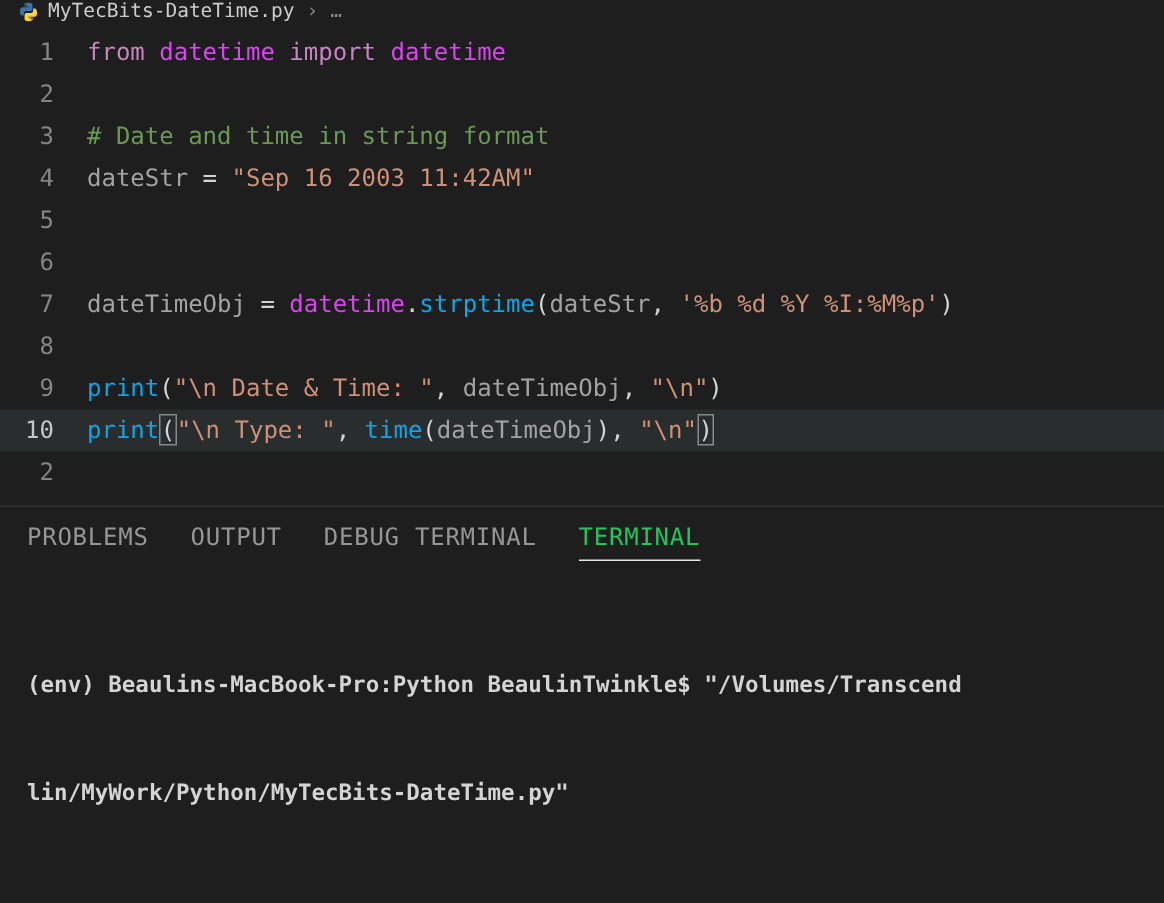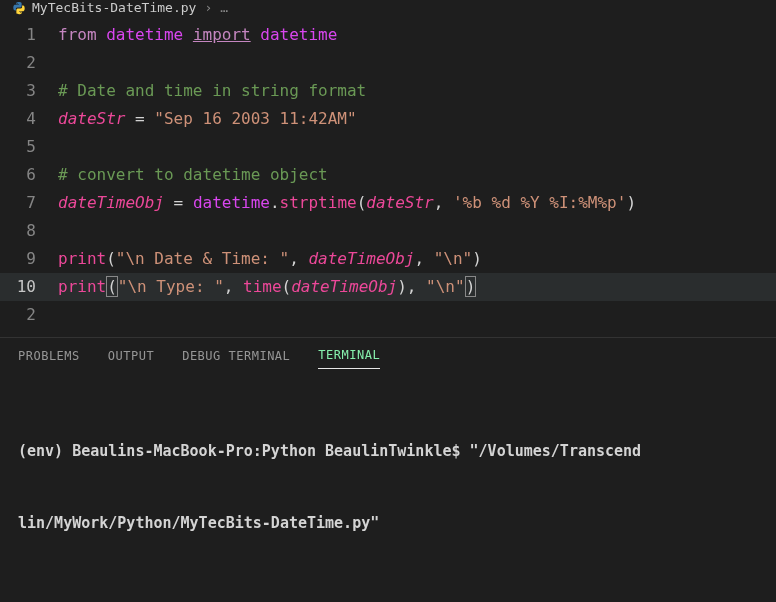--- a/index.html
+++ b/index.html
@@ -46,43 +46,42 @@
   .line.current { background: #2a2d2e; }
   .gutter {
     width: 58px;
     text-align: right;
     padding-right: 22px;
     color: #858585;
     user-select: none;
   }
   .line.current .gutter { color: #c6c6c6; }
   .code { white-space: pre; }
-  .kw-import { color: #c586c0; text-decoration: underline; }
+  .kw-import { color: #c586c0; }
   .kw-from { color: #c586c0; }
   .module { color: #d946ef; }
-  .func { color: #ec4899; }
+  .func { color: #0ea5e9; }
   .string { color: #ce9178; }
   .comment { color: #6a9955; }
-  .ident { color: #ec4899; font-style: italic; }
+  .ident { color: #a3a3a3; }
   .op { color: #d4d4d4; }
   .paren { color: #d4d4d4; }
   .bracket-hl { border: 1px solid #888; padding: 0; }
 
   .panel-tabs {
     border-top: 1px solid #333;
     display: flex;
     gap: 28px;
     padding: 10px 18px 8px 18px;
-    font-size: 12px;
+    font-size: 16px;
     letter-spacing: 0.5px;
     color: #969696;
-    align-items: flex-end;
   }
   .panel-tab { cursor: pointer; padding-bottom: 6px; }
-  .panel-tab.active { color: #86efac; border-bottom: 1px solid #e7e7e7; }
+  .panel-tab.active { color: #22c55e; border-bottom: 1px solid #e7e7e7; }
   .terminal {
     flex: 1 1 auto;
     padding: 14px 18px;
     font-size: 15px;
     line-height: 24px;
     color: #d4d4d4;
     white-space: pre-wrap;
     word-break: break-all;
   }
   .terminal .tline { display: block; font-weight: bold; }
@@ -118,21 +117,20 @@
   <div class="line">
     <span class="gutter">4</span>
     <span class="code"><span class="ident">dateStr</span><span class="op"> = </span><span class="string">"Sep 16 2003 11:42AM"</span></span>
   </div>
   <div class="line">
     <span class="gutter">5</span>
     <span class="code"></span>
   </div>
   <div class="line">
     <span class="gutter">6</span>
-    <span class="code"><span class="comment"># convert to datetime object</span></span>
   </div>
   <div class="line">
     <span class="gutter">7</span>
     <span class="code"><span class="ident">dateTimeObj</span><span class="op"> = </span><span class="module">datetime</span><span class="op">.</span><span class="func">strptime</span><span class="paren">(</span><span class="ident">dateStr</span><span class="op">, </span><span class="string">'%b %d %Y %I:%M%p'</span><span class="paren">)</span></span>
   </div>
   <div class="line">
     <span class="gutter">8</span>
     <span class="code"></span>
   </div>
   <div class="line">

